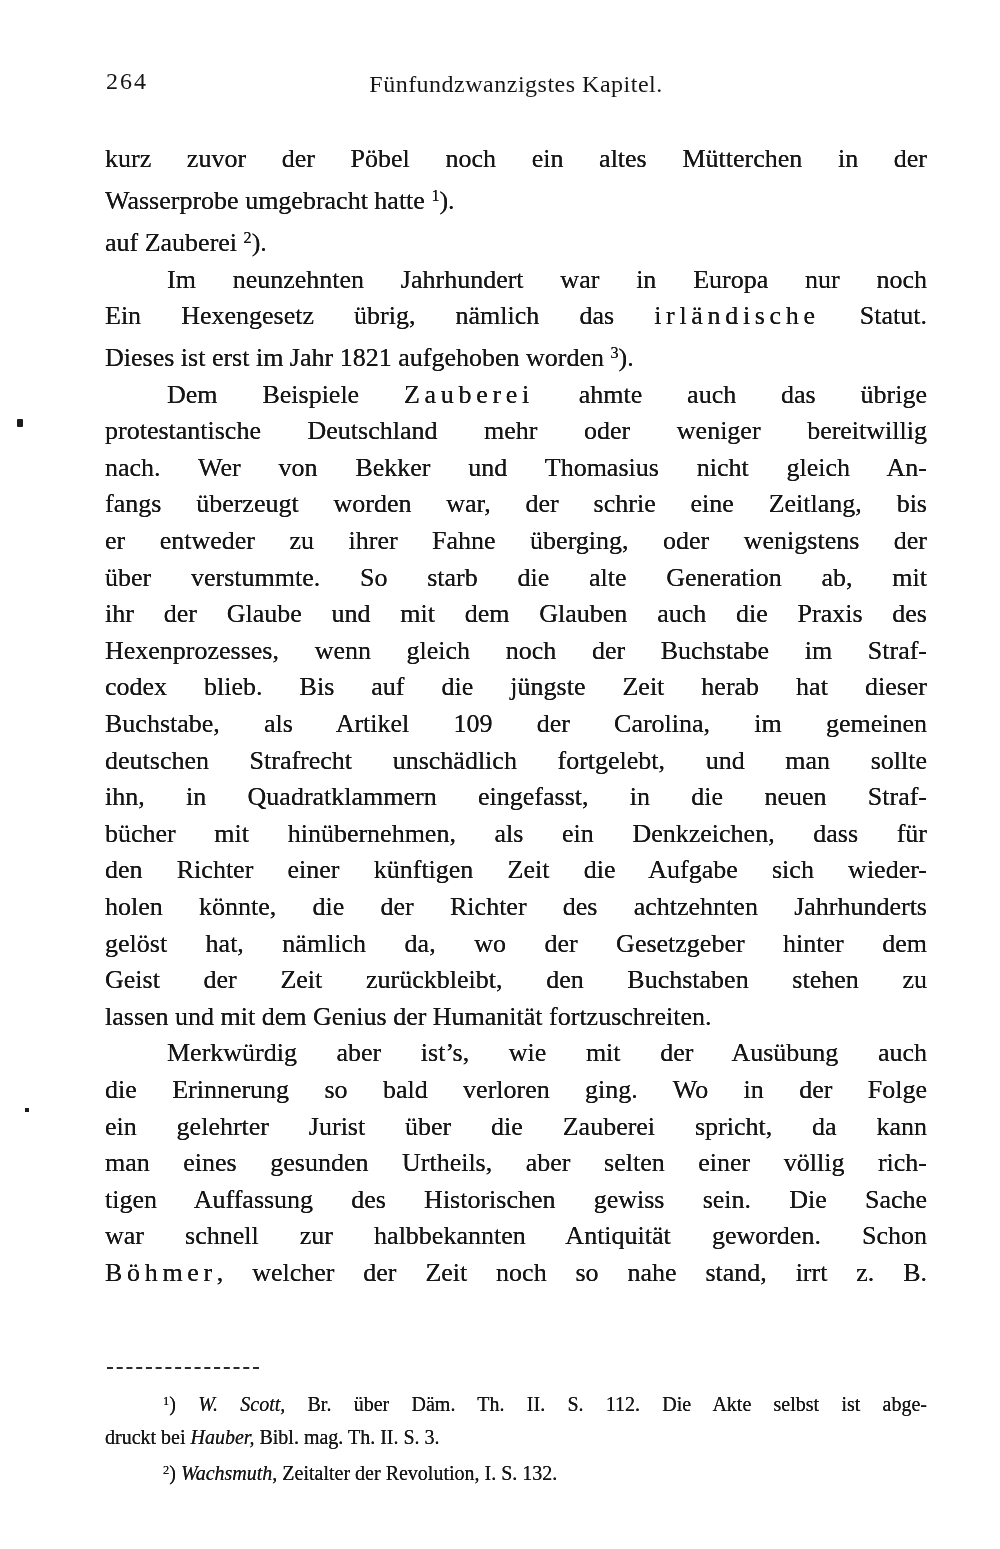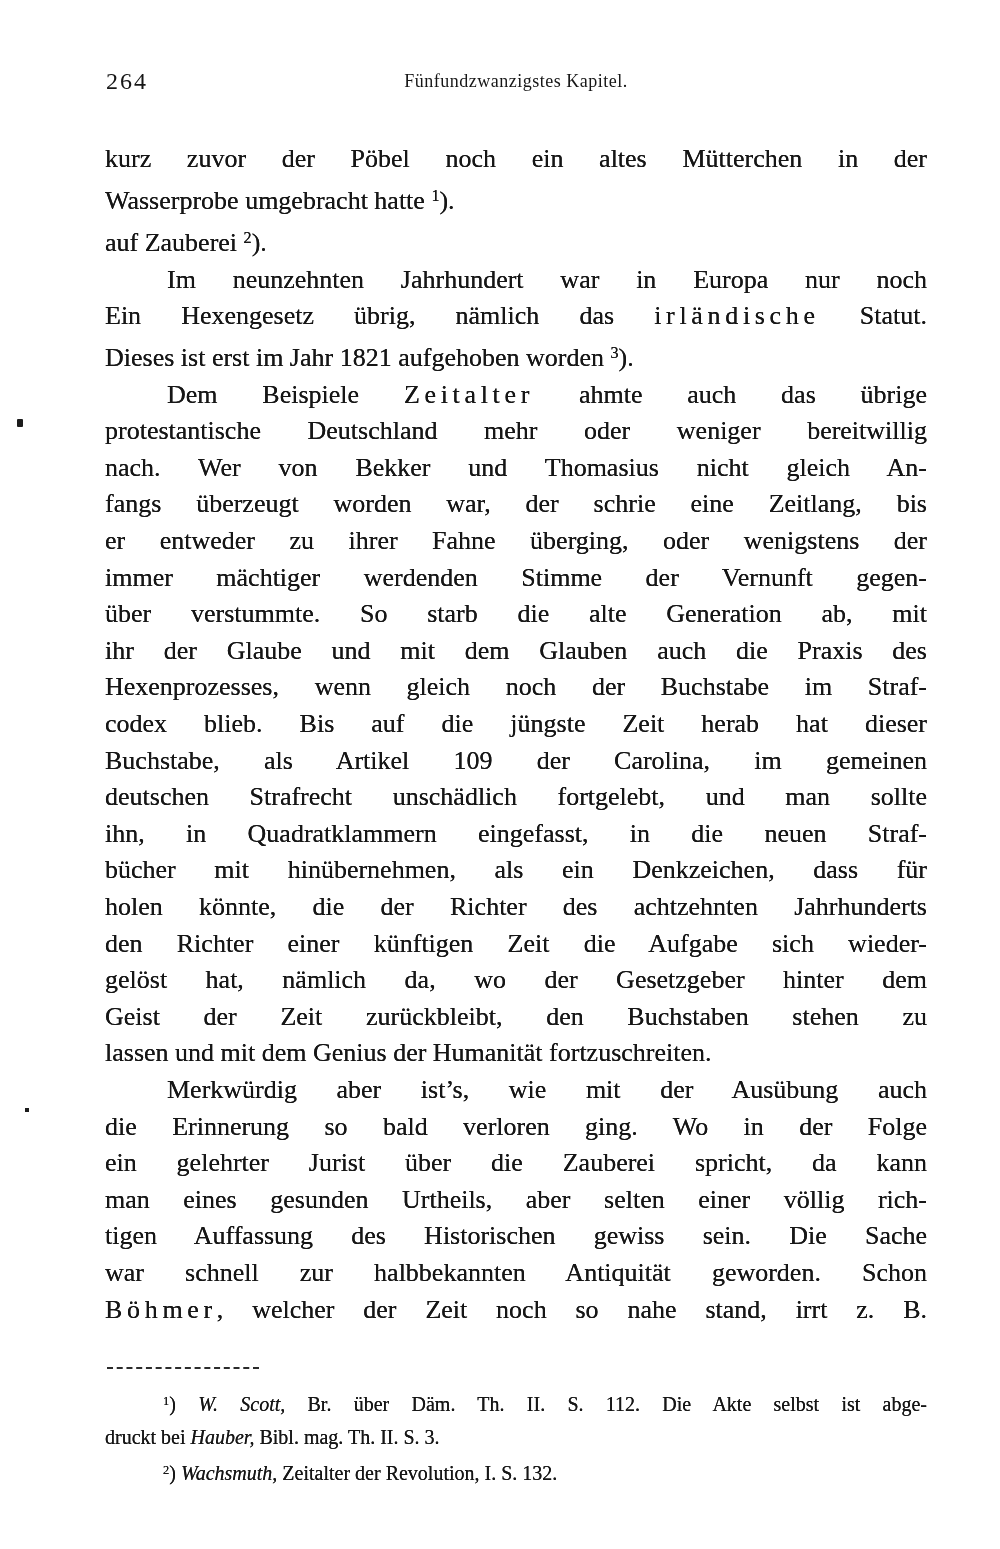--- a/index.html
+++ b/index.html
@@ -19,21 +19,21 @@
     font-size: 24px;
     letter-spacing: 2px;
     text-align: right;
   }
   .chapter {
     position: absolute;
     left: 105px;
     top: 71px;
     width: 822px;
     text-align: center;
-    font-size: 18px;
+    font-size: 24px;
     letter-spacing: 0.5px;
   }
   .body-text {
     position: absolute;
     left: 105px;
     top: 141px;
     width: 822px;
     font-size: 26px;
     line-height: 36.6px;
     text-shadow: 0 0 0.5px currentColor;
@@ -84,36 +84,35 @@
   <div class="speck speck-1"></div>
   <div class="speck speck-2"></div>
 
   <main class="body-text">
       <div class="line"><span>kurz zuvor der Pöbel noch ein altes Mütterchen in der</span></div>
       <div class="line end"><span>Wasserprobe umgebracht hatte </span><span class="sup">1</span><span>).</span></div>
       <div class="line end"><span>auf Zauberei </span><span class="sup">2</span><span>).</span></div>
       <div class="line"><span class="indent"></span><span>Im neunzehnten Jahrhundert war in Europa nur noch</span></div>
       <div class="line"><span>Ein Hexengesetz übrig, nämlich das </span><span class="sperr">irländische</span><span> Statut.</span></div>
       <div class="line end"><span>Dieses ist erst im Jahr 1821 aufgehoben worden </span><span class="sup">3</span><span>).</span></div>
-      <div class="line"><span class="indent"></span><span>Dem Beispiele </span><span class="sperr">Zeitalter</span><span> ahmte auch das übrige</span></div>
+      <div class="line"><span class="indent"></span><span>Dem Beispiele </span><span class="sperr">Zauberei</span><span> ahmte auch das übrige</span></div>
       <div class="line"><span>protestantische Deutschland mehr oder weniger bereitwillig</span></div>
       <div class="line"><span>nach.  Wer von Bekker und Thomasius nicht gleich An-</span></div>
       <div class="line"><span>fangs überzeugt worden war, der schrie eine Zeitlang, bis</span></div>
       <div class="line"><span>er entweder zu ihrer Fahne überging, oder wenigstens der</span></div>
-      <div class="line"><span>immer mächtiger werdenden Stimme der Vernunft gegen-</span></div>
       <div class="line"><span>über verstummte.  So starb die alte Generation ab, mit</span></div>
       <div class="line"><span>ihr der Glaube und mit dem Glauben auch die Praxis des</span></div>
       <div class="line"><span>Hexenprozesses, wenn gleich noch der Buchstabe im Straf-</span></div>
       <div class="line"><span>codex blieb.  Bis auf die jüngste Zeit herab hat dieser</span></div>
       <div class="line"><span>Buchstabe, als Artikel 109 der Carolina, im gemeinen</span></div>
       <div class="line"><span>deutschen Strafrecht unschädlich fortgelebt, und man sollte</span></div>
       <div class="line"><span>ihn, in Quadratklammern eingefasst, in die neuen Straf-</span></div>
       <div class="line"><span>bücher mit hinübernehmen, als ein Denkzeichen, dass für</span></div>
+      <div class="line"><span>den Richter einer künftigen Zeit die Aufgabe sich wieder-</span></div>
       <div class="line"><span>holen könnte, die der Richter des achtzehnten Jahrhunderts</span></div>
-      <div class="line"><span>den Richter einer künftigen Zeit die Aufgabe sich wieder-</span></div>
       <div class="line"><span>gelöst hat, nämlich da, wo der Gesetzgeber hinter dem</span></div>
       <div class="line"><span>Geist der Zeit zurückbleibt, den Buchstaben stehen zu</span></div>
       <div class="line end"><span>lassen und mit dem Genius der Humanität fortzuschreiten.</span></div>
       <div class="line"><span class="indent"></span><span>Merkwürdig aber ist’s, wie mit der Ausübung auch</span></div>
       <div class="line"><span>die Erinnerung so bald verloren ging.  Wo in der Folge</span></div>
       <div class="line"><span>ein gelehrter Jurist über die Zauberei spricht, da kann</span></div>
       <div class="line"><span>man eines gesunden Urtheils, aber selten einer völlig rich-</span></div>
       <div class="line"><span>tigen Auffassung des Historischen gewiss sein.  Die Sache</span></div>
       <div class="line"><span>war schnell zur halbbekannten Antiquität geworden.  Schon</span></div>
       <div class="line"><span class="sperr">Böhmer</span><span>, welcher der Zeit noch so nahe stand, irrt z. B.</span></div>

